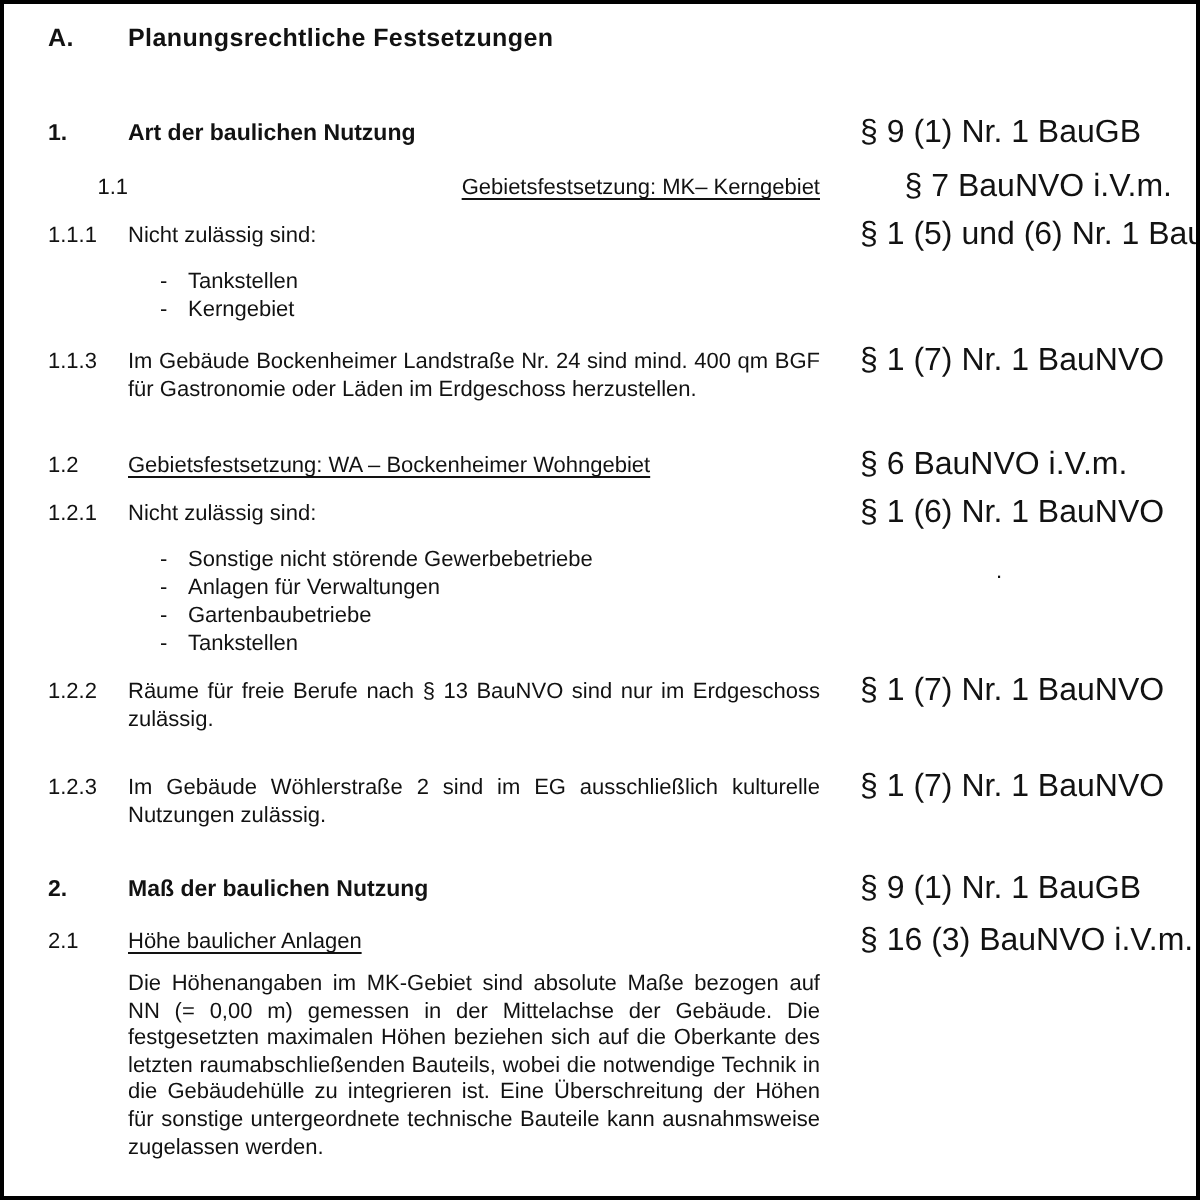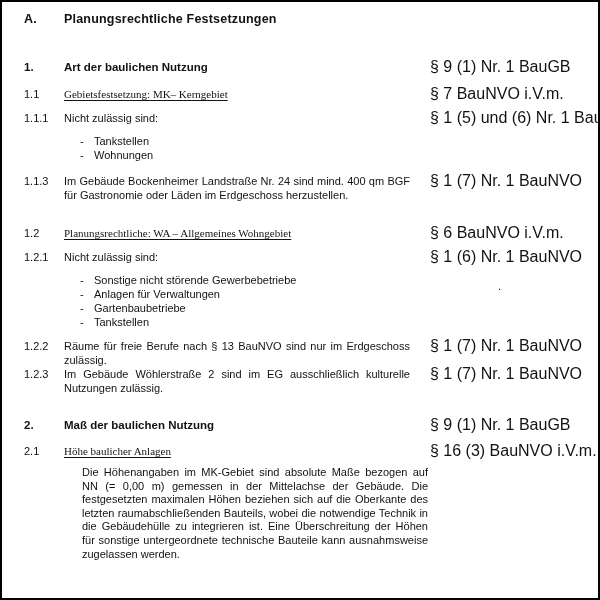--- a/index.html
+++ b/index.html
@@ -33,36 +33,36 @@
   }
   .header-row {
     display: grid;
     grid-template-columns: 40px auto;
     font-size: 12.5px;
     font-weight: bold;
     line-height: 15px;
     letter-spacing: 0.2px;
   }
   .bold-row .num, .bold-row .txt { font-weight: bold; font-size: 11.5px; }
-  .uline .txt > span { text-decoration: underline; text-underline-offset: 2px; font-family: Liberation Serif, serif; }
+  .uline .txt > span { text-decoration: underline; text-underline-offset: 2px; }
   .just { text-align: justify; }
   .bullet-line { display: flex; }
   .bullet-line .dash { width: 14px; flex: 0 0 14px; }
   .bullet-block { padding-left: 16px; }
   .para { line-height: 13.6px; }
   
   .mt-33 { margin-top: 33px; }
   .mt-24 { margin-top: 24px; }
   .mt-23 { margin-top: 23px; }
-  .mt-20 { }
-  .mt-13 { margin-top: 13px; }
+  .mt-20 { margin-top: 20px; }
+  .mt-13 { margin-top: 13px; text-align: right; }
   .mt-12 { margin-top: 12px; }
   .mt-10 { margin-top: 10px; }
   .mt-9  { margin-top: 9px; }
-  .mt-8  { margin-top: 8px; gap: 18px; }
+  .mt-8  { margin-top: 8px; }
   .stray-dot {
     position: absolute;
     left: 496px; top: 278px;
     font-size: 11px; color: #121212;
   }
 </style>
 </head>
 <body>
 
 <div class="page">
@@ -92,35 +92,35 @@
 
   <div class="row mt-9">
     <div class="num"></div>
     <div class="txt bullet-block">
       <div class="bullet-line">
         <span class="dash">-</span>
         <span>Tankstellen</span>
       </div>
       <div class="bullet-line">
         <span class="dash">-</span>
-        <span>Wohnungen</span>
+        <span>Kerngebiet</span>
       </div>
     </div>
     <div class="ref"></div>
   </div>
 
   <div class="row mt-12">
     <div class="num">1.1.3</div>
     <div class="txt just">Im Gebäude Bockenheimer Landstraße Nr. 24 sind mind. 400 qm BGF für Gastronomie oder Läden im Erdgeschoss herzustellen.</div>
     <div class="ref">§ 1 (7) Nr. 1 BauNVO</div>
   </div>
 
   <div class="row uline mt-24">
     <div class="num">1.2</div>
-    <div class="txt"><span>Planungsrechtliche: WA – Allgemeines Wohngebiet</span></div>
+    <div class="txt"><span>Gebietsfestsetzung: WA – Bockenheimer Wohngebiet</span></div>
     <div class="ref">§ 6 BauNVO i.V.m.</div>
   </div>
 
   <div class="row mt-10">
     <div class="num">1.2.1</div>
     <div class="txt">Nicht zulässig sind:</div>
     <div class="ref">§ 1 (6) Nr. 1 BauNVO</div>
   </div>
 
   <div class="row mt-9">

